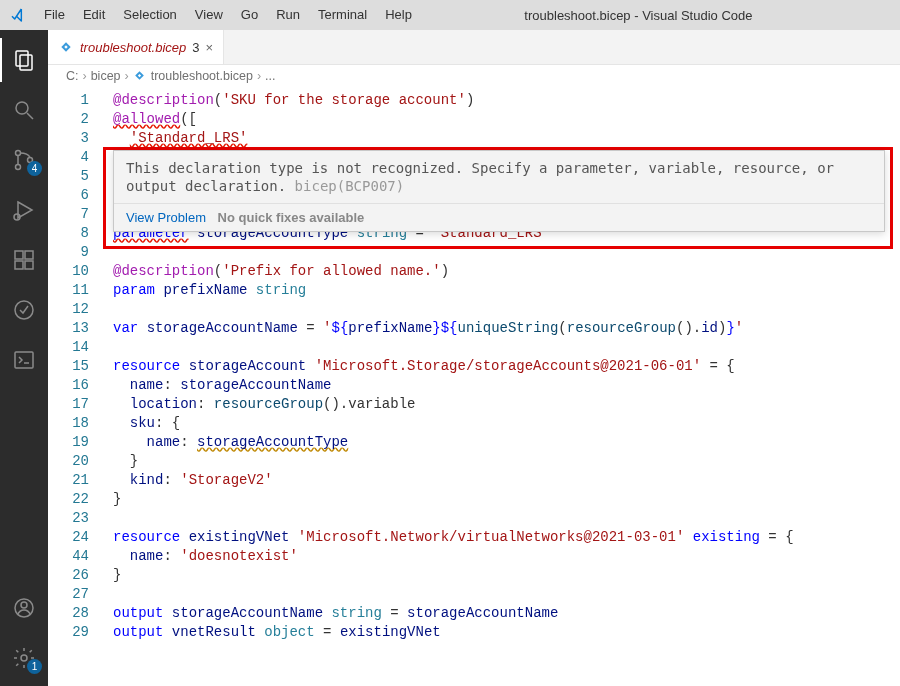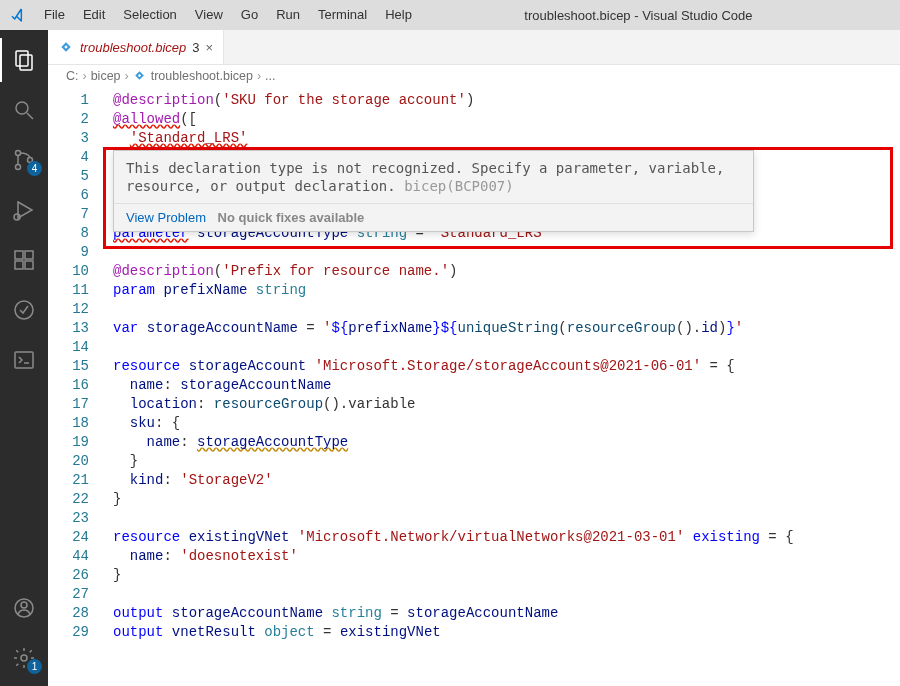--- a/index.html
+++ b/index.html
@@ -228,21 +228,21 @@
           <div class="lines">
 <div class="cl"><span class="tk-dec">@description</span><span class="tk-punc">(</span><span class="tk-str">'SKU for the storage account'</span><span class="tk-punc">)</span></div>
 <div class="cl"><span class="tk-dec tk-err">@allowed</span><span class="tk-punc">([</span></div>
 <div class="cl">  <span class="tk-str tk-err">'Standard_LRS'</span></div>
 <div class="cl"></div>
 <div class="cl"></div>
 <div class="cl"></div>
 <div class="cl"></div>
 <div class="cl"><span class="tk-kw tk-err">parameter</span> <span class="tk-id">storageAccountType</span> <span class="tk-type">string</span><span class="tk-punc"> = </span><span class="tk-str">'Standard_LRS'</span></div>
 <div class="cl"></div>
-<div class="cl"><span class="tk-dec">@description</span><span class="tk-punc">(</span><span class="tk-str">'Prefix for resource name.'</span><span class="tk-punc">)</span></div>
+<div class="cl"><span class="tk-dec">@description</span><span class="tk-punc">(</span><span class="tk-str">'Prefix for allowed name.'</span><span class="tk-punc">)</span></div>
 <div class="cl"><span class="tk-kw">param</span> <span class="tk-id">prefixName</span> <span class="tk-type">string</span></div>
 <div class="cl"></div>
 <div class="cl"><span class="tk-kw">var</span> <span class="tk-id">storageAccountName</span><span class="tk-punc"> = </span><span class="tk-str">'</span><span class="tk-interp">${</span><span class="tk-id">prefixName</span><span class="tk-interp">}</span><span class="tk-interp">${</span><span class="tk-func">uniqueString</span><span class="tk-punc">(</span><span class="tk-func">resourceGroup</span><span class="tk-punc">().</span><span class="tk-id">id</span><span class="tk-punc">)</span><span class="tk-interp">}</span><span class="tk-str">'</span></div>
 <div class="cl"></div>
 <div class="cl"><span class="tk-kw">resource</span> <span class="tk-id">storageAccount</span> <span class="tk-str">'Microsoft.Storage/storageAccounts@2021-06-01'</span><span class="tk-punc"> = {</span></div>
 <div class="cl">  <span class="tk-id">name</span><span class="tk-punc">: </span><span class="tk-id">storageAccountName</span></div>
 <div class="cl">  <span class="tk-id">location</span><span class="tk-punc">: </span><span class="tk-func">resourceGroup</span><span class="tk-punc">().variable</span></div>
 <div class="cl">  <span class="tk-id">sku</span><span class="tk-punc">: {</span></div>
 <div class="cl">    <span class="tk-id">name</span><span class="tk-punc">: </span><span class="tk-id tk-warn">storageAccountType</span></div>
 <div class="cl">  <span class="tk-punc">}</span></div>
@@ -253,21 +253,21 @@
 <div class="cl">  <span class="tk-id">name</span><span class="tk-punc">: </span><span class="tk-str">'doesnotexist'</span></div>
 <div class="cl"><span class="tk-punc">}</span></div>
 <div class="cl"></div>
 <div class="cl"><span class="tk-kw">output</span> <span class="tk-id">storageAccountName</span> <span class="tk-type">string</span><span class="tk-punc"> = </span><span class="tk-id">storageAccountName</span></div>
 <div class="cl"><span class="tk-kw">output</span> <span class="tk-id">vnetResult</span> <span class="tk-type">object</span><span class="tk-punc"> = </span><span class="tk-id">existingVNet</span></div>
           </div>
         </div>
 
         <div class="callout" style="left:55px; top:60px; width:790px; height:102px;"></div>
 
-        <div class="error-hover" style="left:65px; top:63px; width:641px;">
+        <div class="error-hover" style="left:65px; top:63px; width:772px;">
           <div class="msg">
             <span>This declaration type is not recognized. Specify a parameter, variable, resource, or output declaration.</span>
             <span class="code-id">bicep(BCP007)</span>
           </div>
           <div class="actions">
             <span class="link">View Problem</span>
             <span class="dim">No quick fixes available</span>
           </div>
         </div>
 

